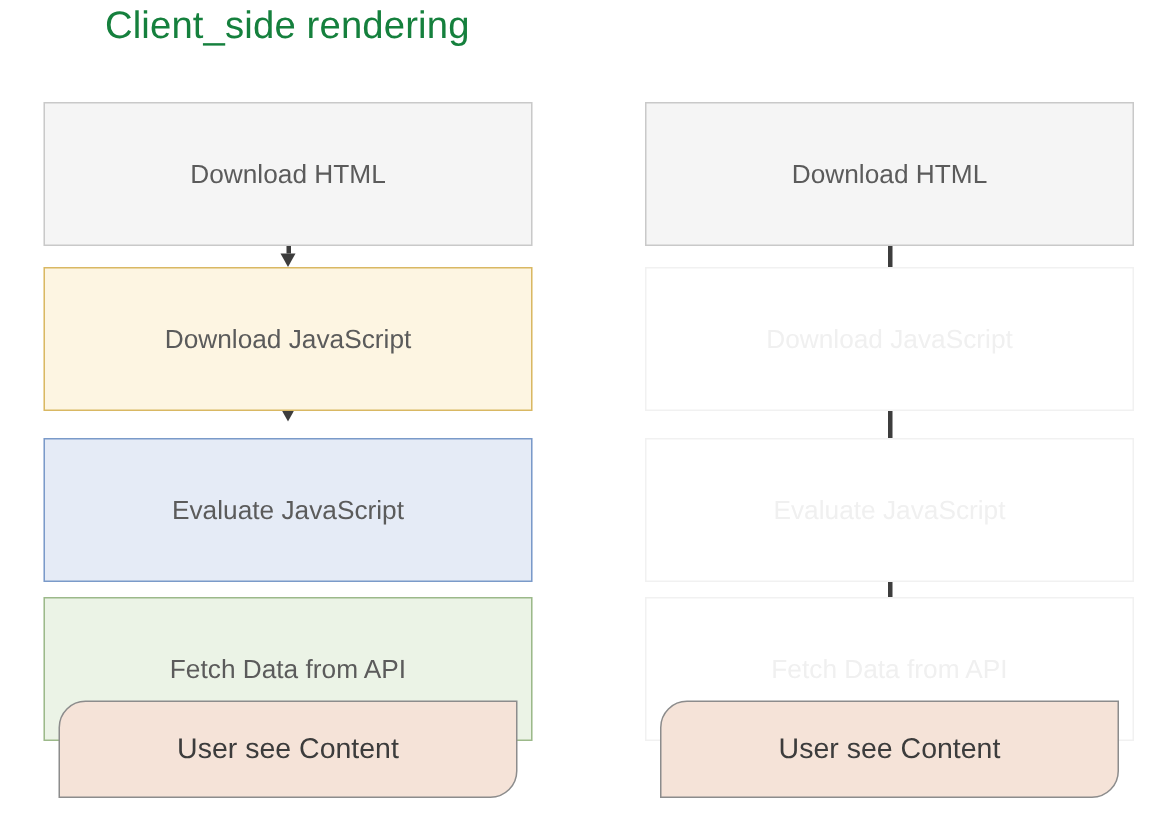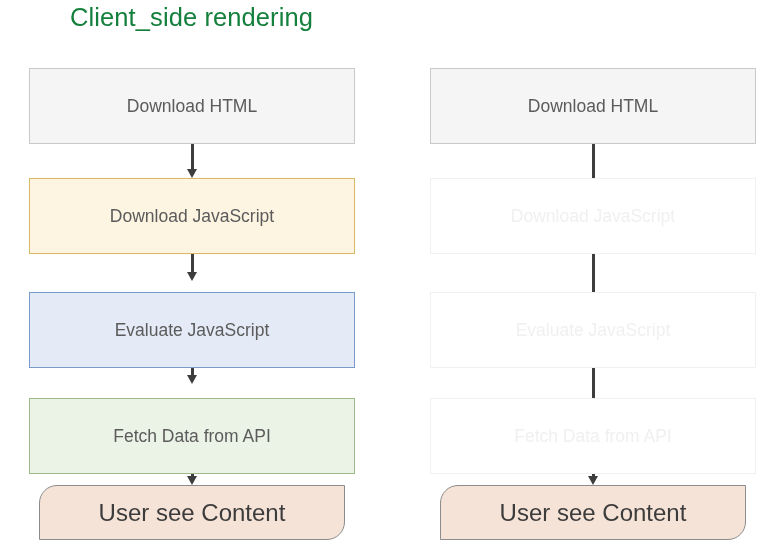--- a/index.html
+++ b/index.html
@@ -51,21 +51,21 @@
     justify-content: center;
     font-size: 17.5px;
     font-weight: 400;
     color: #5a5a5a;
     border: 1px solid #c8c8c8;
     background: #f5f5f5;
     white-space: nowrap;
     z-index: 2;
   }
 
-  .node.step { height: 76px; }
+  .node.step { height: 96px; }
 
   .left .node.step  { left: 29px;  width: 326px; }
   .right .node.step { left: 47px;  width: 326px; }
 
   .y1 { top: 68px; }
   .y2 { top: 178px; }
   .y3 { top: 292px; }
   .y4 { top: 384px; margin-top: 14px; }
 
   
@@ -76,26 +76,26 @@
 
   
   .node.ghost {
     background: #ffffff;
     border-color: #f1f1f1;
     color: #f0f0f0;
   }
 
   
   .node.terminal {
-    height: 55px;
-    top: 485px;
+    height: 65px;
+    top: 467px;
     background: #f5e3d8;
     border: 1px solid #8c8c8c;
     color: #3c3c3c;
-    font-size: 24px;
+    font-size: 19px;
     border-radius: 18px 0 18px 0;
   }
   .left  .node.terminal { left: 39px; width: 306px; }
   .right .node.terminal { left: 57px; width: 306px; }
 
   
   .connector {
     position: absolute;
     z-index: 1;
     pointer-events: none;

